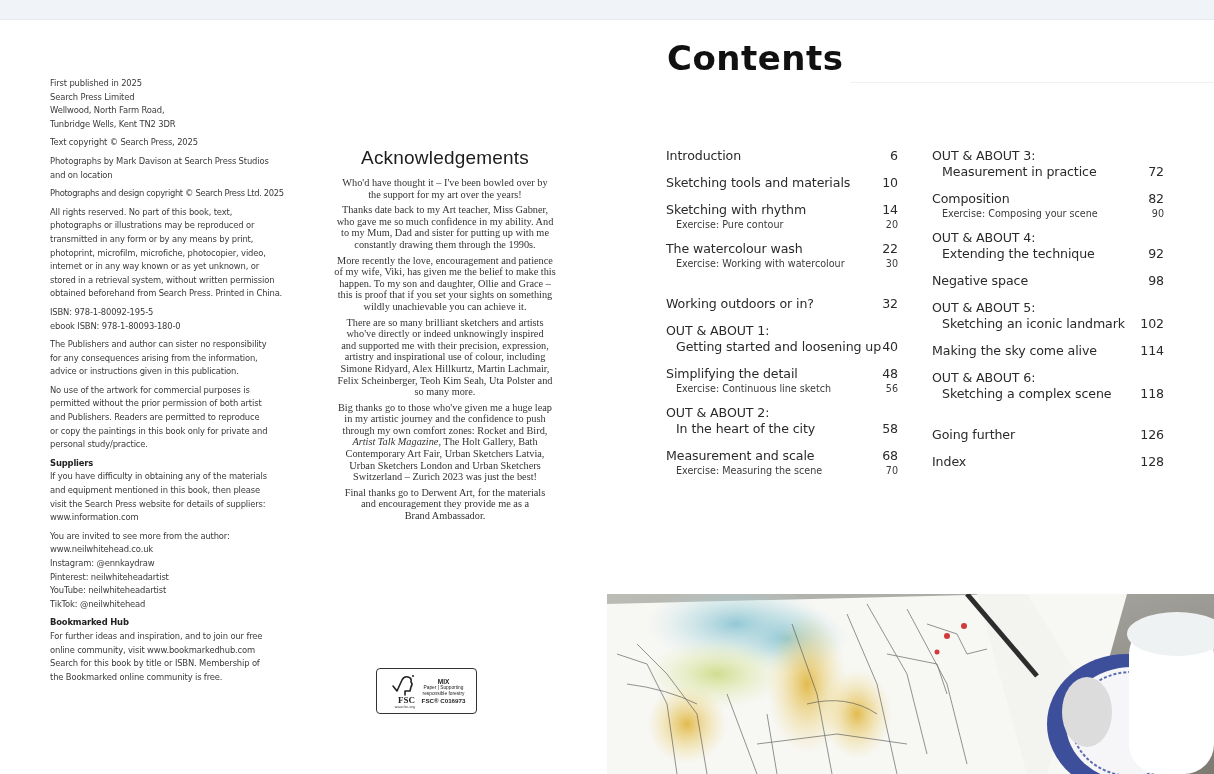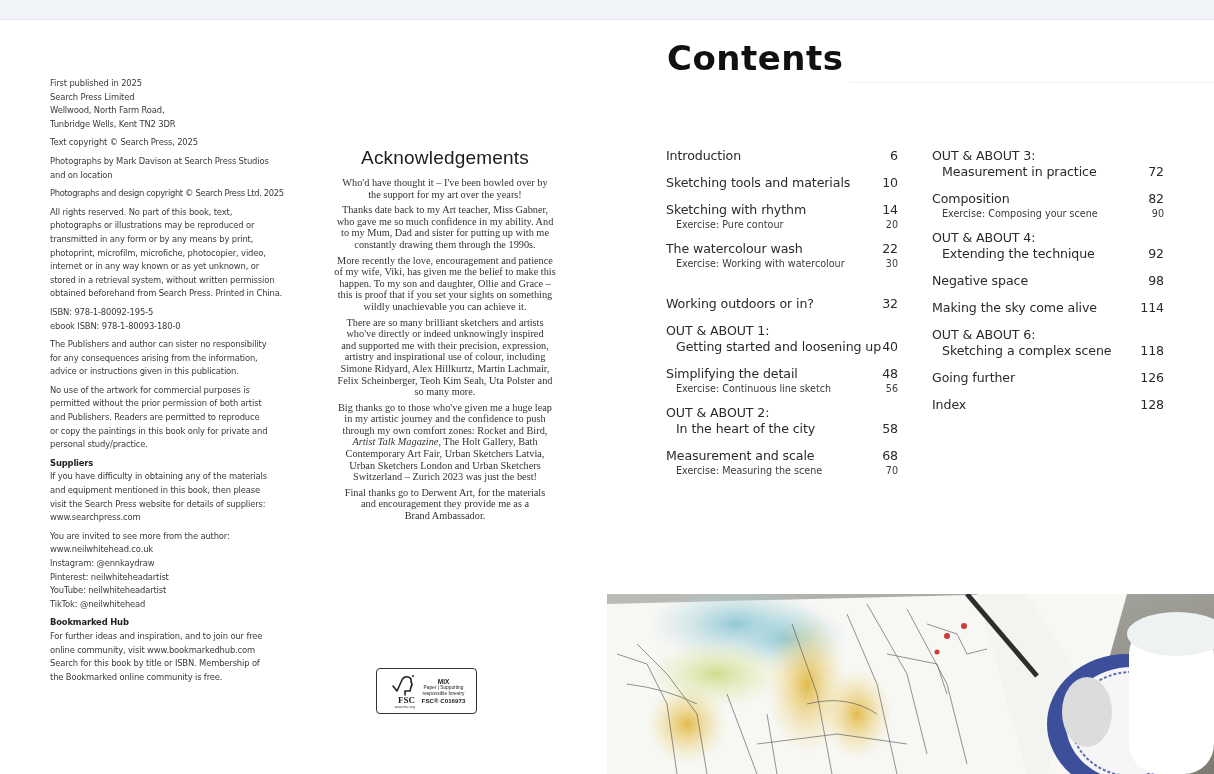--- a/index.html
+++ b/index.html
@@ -93,21 +93,21 @@
     <span class="line">permitted without the prior permission of both artist</span>
     <span class="line">and Publishers. Readers are permitted to reproduce</span>
     <span class="line">or copy the paintings in this book only for private and</span>
     <span class="line">personal study/practice.</span>
   </p>
   <p>
     <span class="heading">Suppliers</span>
     <span class="line">If you have difficulty in obtaining any of the materials</span>
     <span class="line">and equipment mentioned in this book, then please</span>
     <span class="line">visit the Search Press website for details of suppliers:</span>
-    <span class="line">www.searchpress.com</span>
+    <span class="line">www.information.com</span>
   </p>
   <p>
     <span class="line">You are invited to see more from the author:</span>
     <span class="line">www.neilwhitehead.co.uk</span>
     <span class="line">Instagram: @ennkaydraw</span>
     <span class="line">Pinterest: neilwhiteheadartist</span>
     <span class="line">YouTube: neilwhiteheadartist</span>
     <span class="line">TikTok: @neilwhitehead</span>
   </p>
   <p>
@@ -296,25 +296,35 @@
       </div>
   </div>
   <div class="toc-entry" style="margin-bottom:11px">
     <div class="row">
         <span class="t">Negative space</span>
         <span>98</span>
       </div>
   </div>
   <div class="toc-entry" style="margin-bottom:11px">
     <div class="row">
+        <span class="t">OUT &amp; ABOUT 5:</span>
+        <span></span>
+      </div>
+    <div class="row">
+        <span class="t indent">Sketching an iconic landmark</span>
+        <span>102</span>
+      </div>
+  </div>
+  <div class="toc-entry" style="margin-bottom:11px">
+    <div class="row">
         <span class="t">Making the sky come alive</span>
         <span>114</span>
       </div>
   </div>
-  <div class="toc-entry" style="margin-bottom:11px">
+  <div class="toc-entry" style="margin-bottom:25px">
     <div class="row">
         <span class="t">OUT &amp; ABOUT 6:</span>
         <span></span>
       </div>
     <div class="row">
         <span class="t indent">Sketching a complex scene</span>
         <span>118</span>
       </div>
   </div>
   <div class="toc-entry" style="margin-bottom:11px">

